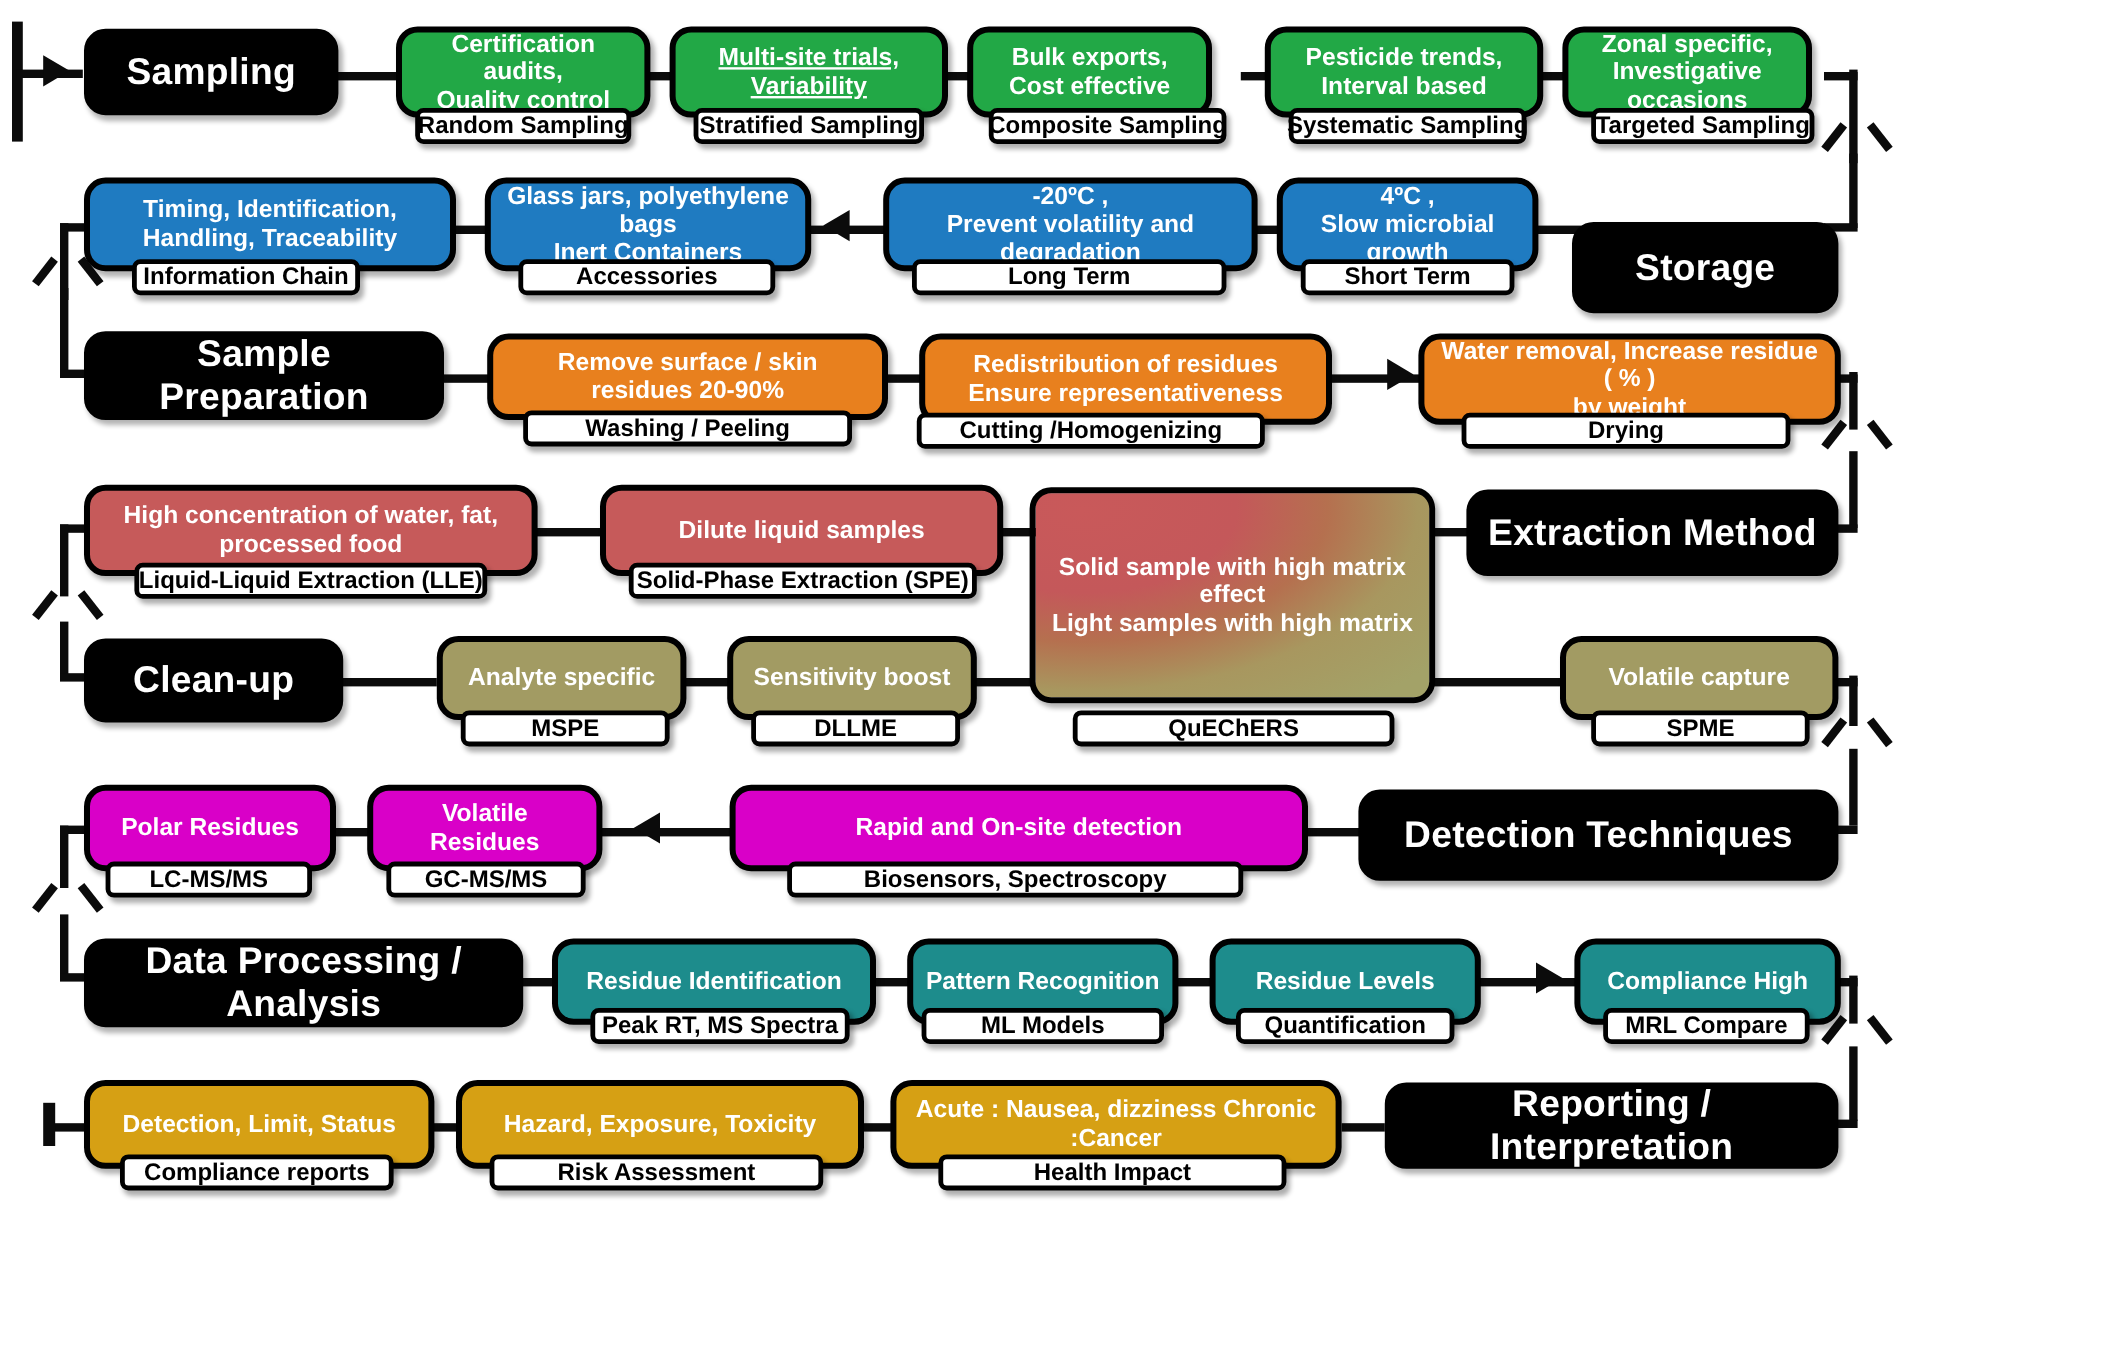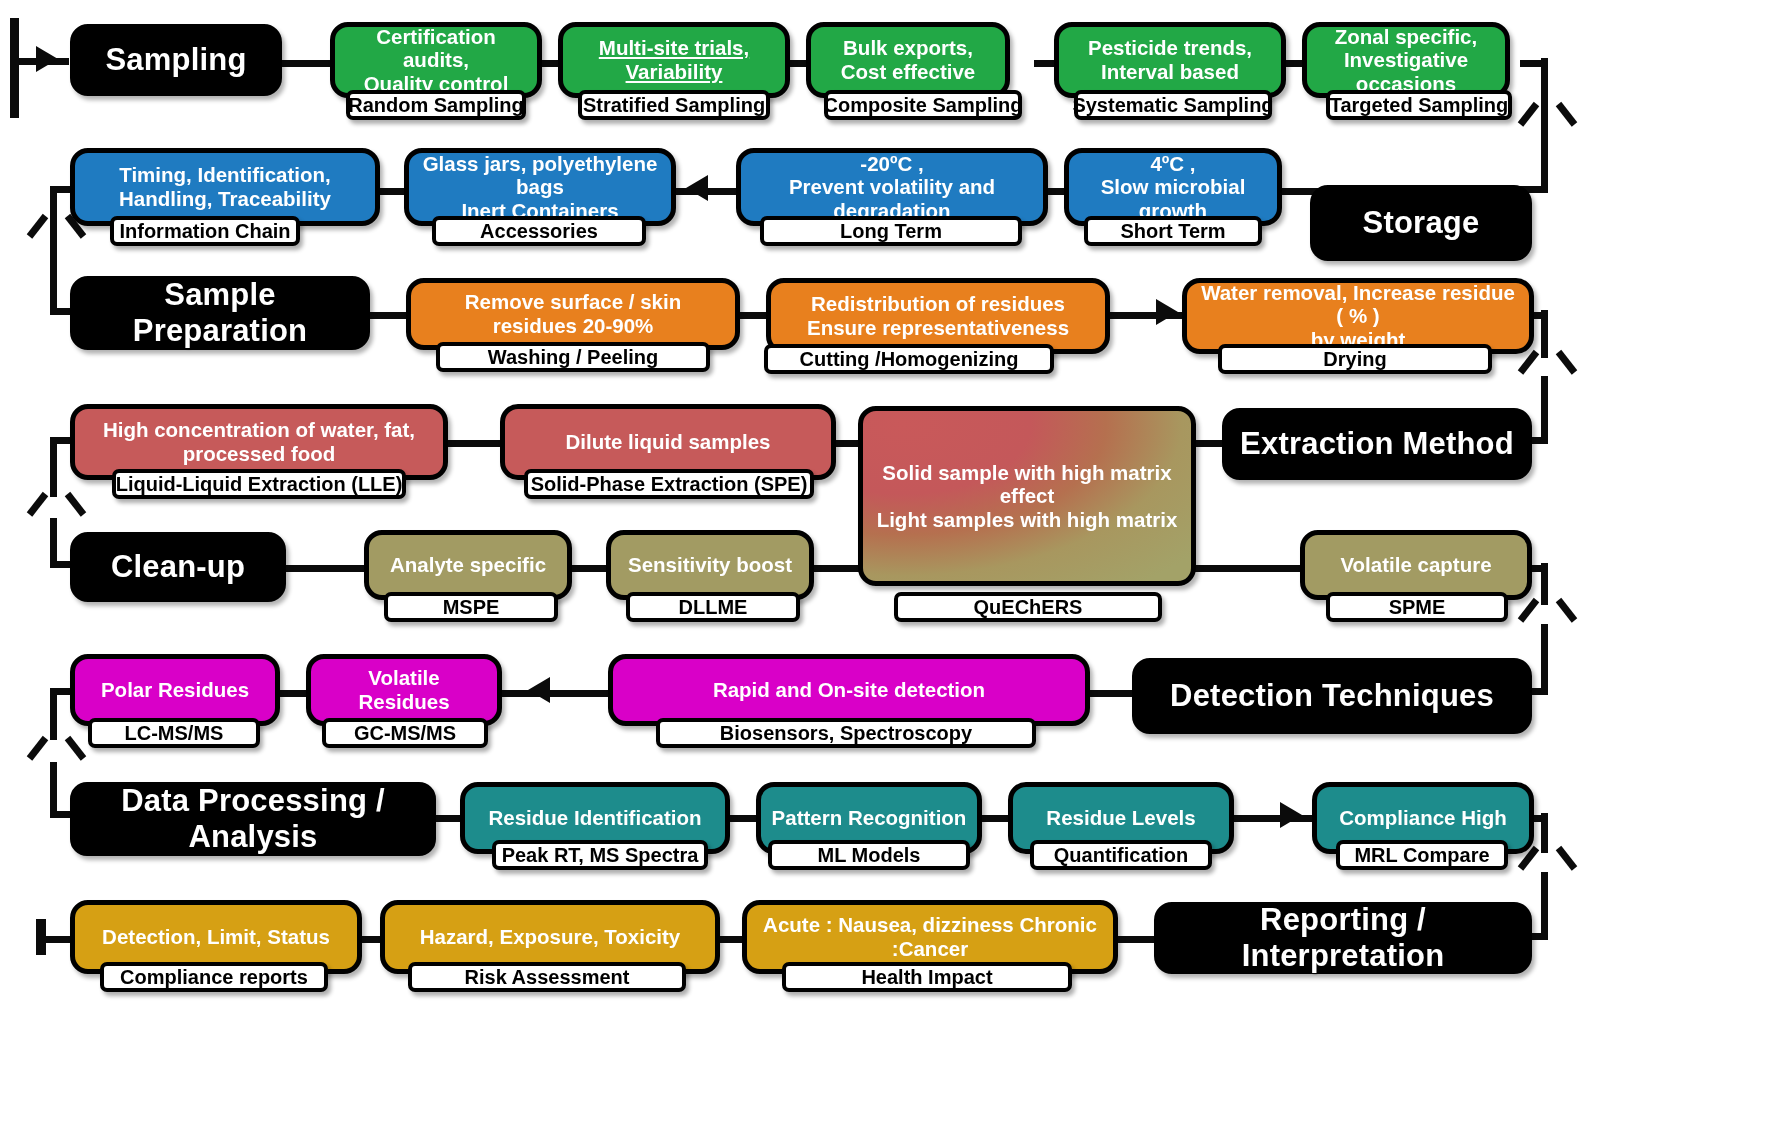--- a/index.html
+++ b/index.html
@@ -267,21 +267,21 @@
 
   <div class="node magenta" style="left:608px;top:654px;width:482px;height:72px;">
     <span class="txt">Rapid and On-site detection</span>
     </div>
   <div class="chip" style="left:656px;top:718px;width:380px;height:30px;">Biosensors, Spectroscopy</div>
 
   <div class="node black" style="left:1132px;top:658px;width:400px;height:76px;">
     <span class="txt">Detection Techniques</span>
     </div>
 
-  <div class="node black" style="left:70px;top:782px;width:366px;height:74px;border-radius:17px;">
+  <div class="node black" style="left:70px;top:782px;width:366px;height:74px;">
     <span class="txt">Data Processing / Analysis</span>
     </div>
 
   <div class="node teal" style="left:460px;top:782px;width:270px;height:72px;">
     <span class="txt">Residue Identification</span>
     </div>
   <div class="chip" style="left:492px;top:840px;width:216px;height:30px;">Peak RT, MS Spectra</div>
 
   <div class="node teal" style="left:756px;top:782px;width:226px;height:72px;">
     <span class="txt">Pattern Recognition</span>

